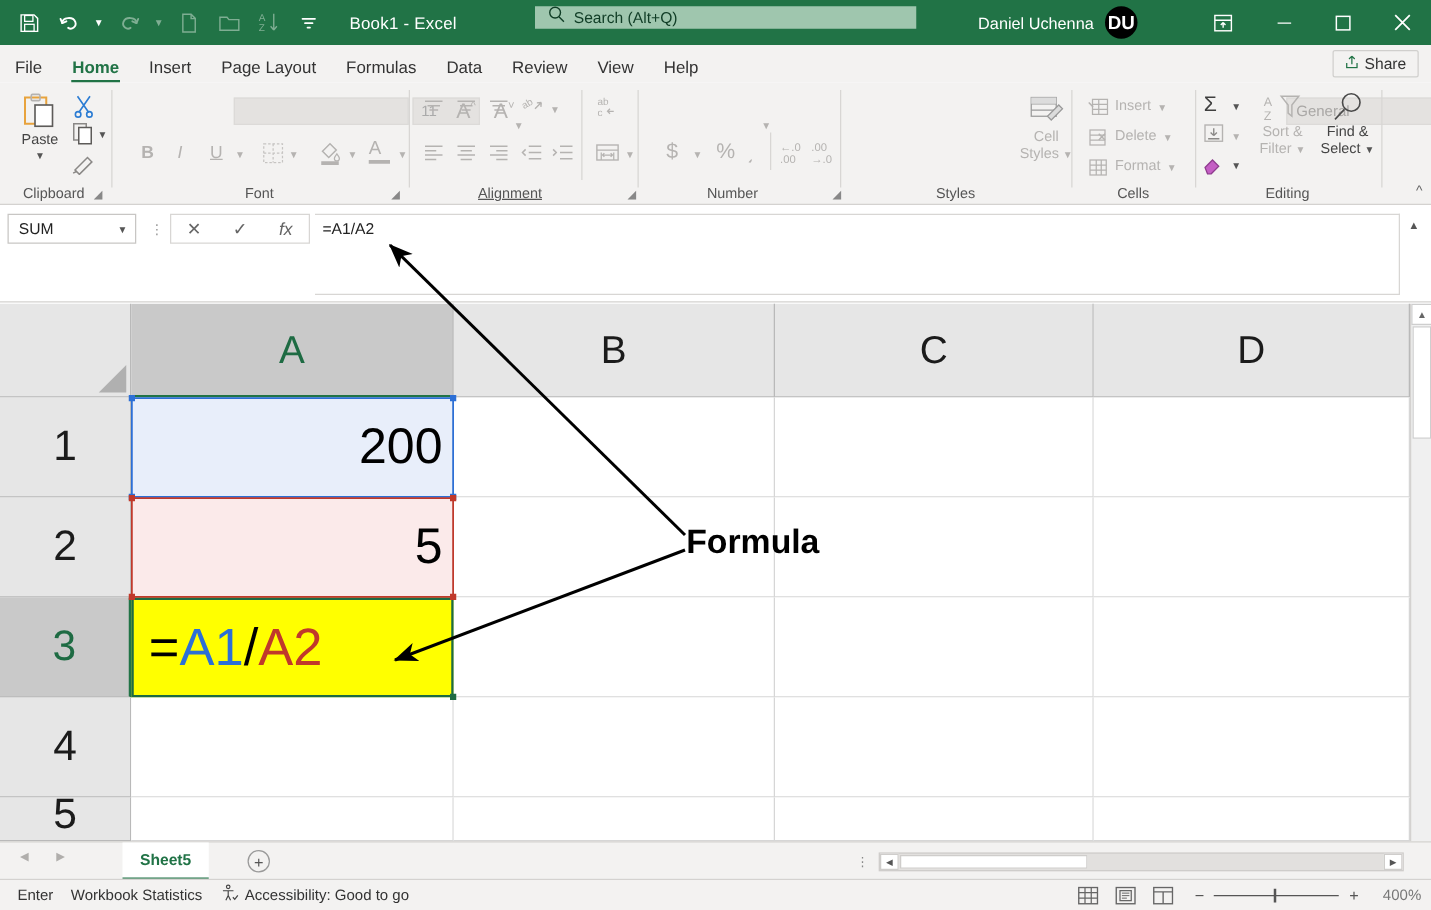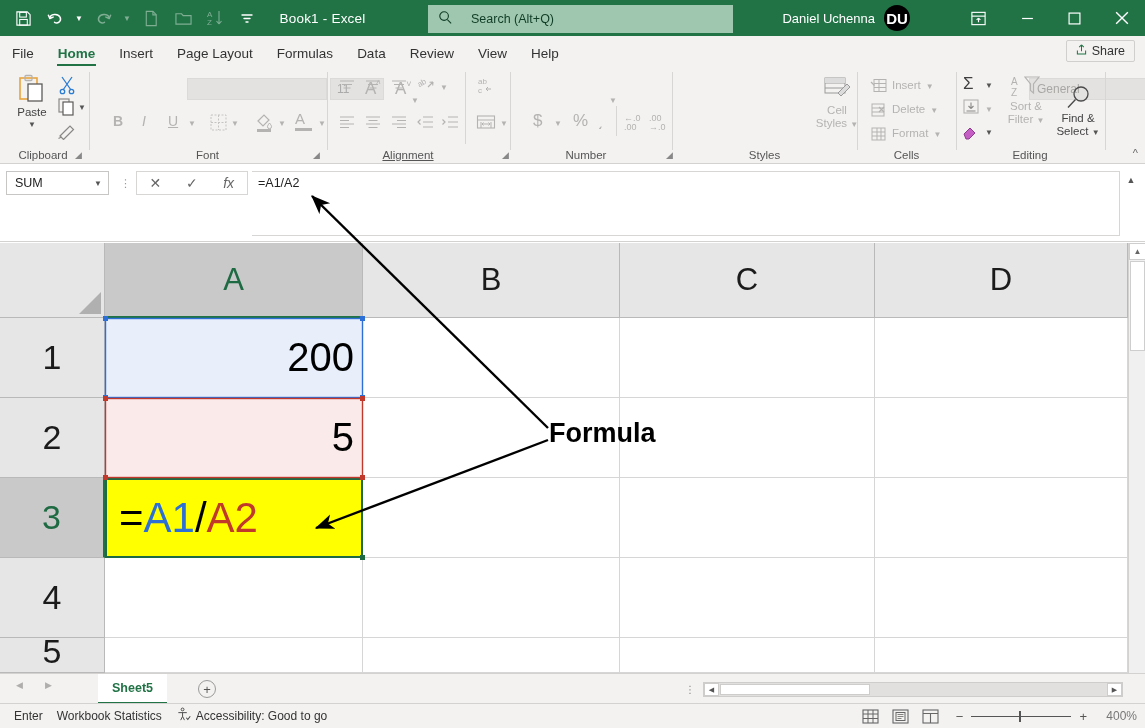--- a/index.html
+++ b/index.html
@@ -23,22 +23,22 @@
   .qat-btn.dim { color: #7fae93; }
   .qat-caret { width: 14px; height: 28px; display:flex; align-items:center; justify-content:center; color:#fff; font-size:8px; }
   .qat-caret.dim { color:#7fae93; }
   .apptitle {
     color: #fff; font-size: 13.5px; letter-spacing: .2px;
     position: absolute; left: 0; width: 1145px; text-align: center;
     pointer-events: none;
   }
   .apptitle span { position: relative; left: -250px; }
   .searchbox {
-    position: absolute; left: 428px; top: 5px; width: 305px; height: 28px;
-    background: #9fc6ae; display: flex; align-items: center; padding-left: 10px; gap: 18px;
+    position: absolute; left: 428px; top: 5px; width: 305px; height: 18px;
+    background: #9fc6ae; display: flex; align-items: center; padding-left: 10px; gap: 6px;
   }
   .searchbox .ph { color: #103d26; font-size: 12.5px; }
   .user {
     position: absolute; right: 235px; top: 0; height: 36px; display: flex;
     align-items: center; gap: 9px; color: #fff; font-size: 13px;
   }
   .avatar {
     width: 26px; height: 26px; border-radius: 50%; background: #000000;
     color: #fff; font-size: 15px; font-weight: bold;
     display: flex; align-items: center; justify-content: center;
@@ -555,21 +555,21 @@
     <span class="caret on" style="position:absolute; left:28px; top:62px;">▼</span>
     <div class="big-btn" style="left:43px; top:8px; width:52px;">
       <svg width="34" height="26" viewBox="0 0 34 26">
           <text x="2" y="11" font-size="10" fill="#b5b3b1" font-family="Liberation Sans">A</text>
           <text x="2" y="22" font-size="10" fill="#b5b3b1" font-family="Liberation Sans">Z</text>
           <path d="M16 3h14l-5.5 7v9l-3-2.5V10z" fill="none" stroke="#b5b3b1" stroke-width="1.2"></path>
         </svg>
       <div class="icon-lbl dim">Sort &amp;</div>
       <div class="icon-lbl dim"><span>Filter</span> <span class="caret">▼</span></div>
     </div>
-    <div class="big-btn" style="left:95px; top:20px; width:52px;">
+    <div class="big-btn" style="left:95px; top:8px; width:52px;">
       <svg width="32" height="26" viewBox="0 0 32 26">
           <circle cx="19" cy="8" r="7" fill="none" stroke="#4a4a4a" stroke-width="1.3"></circle>
           <path d="M13.5 13.5L6 21.5" stroke="#4a4a4a" stroke-width="1.3"></path>
         </svg>
       <div class="icon-lbl">Find &amp;</div>
       <div class="icon-lbl"><span>Select</span> <span class="caret on">▼</span></div>
     </div>
     <div class="glabel">Editing</div>
   </div>
   <div class="gsep" style="left:1105px;"></div>

